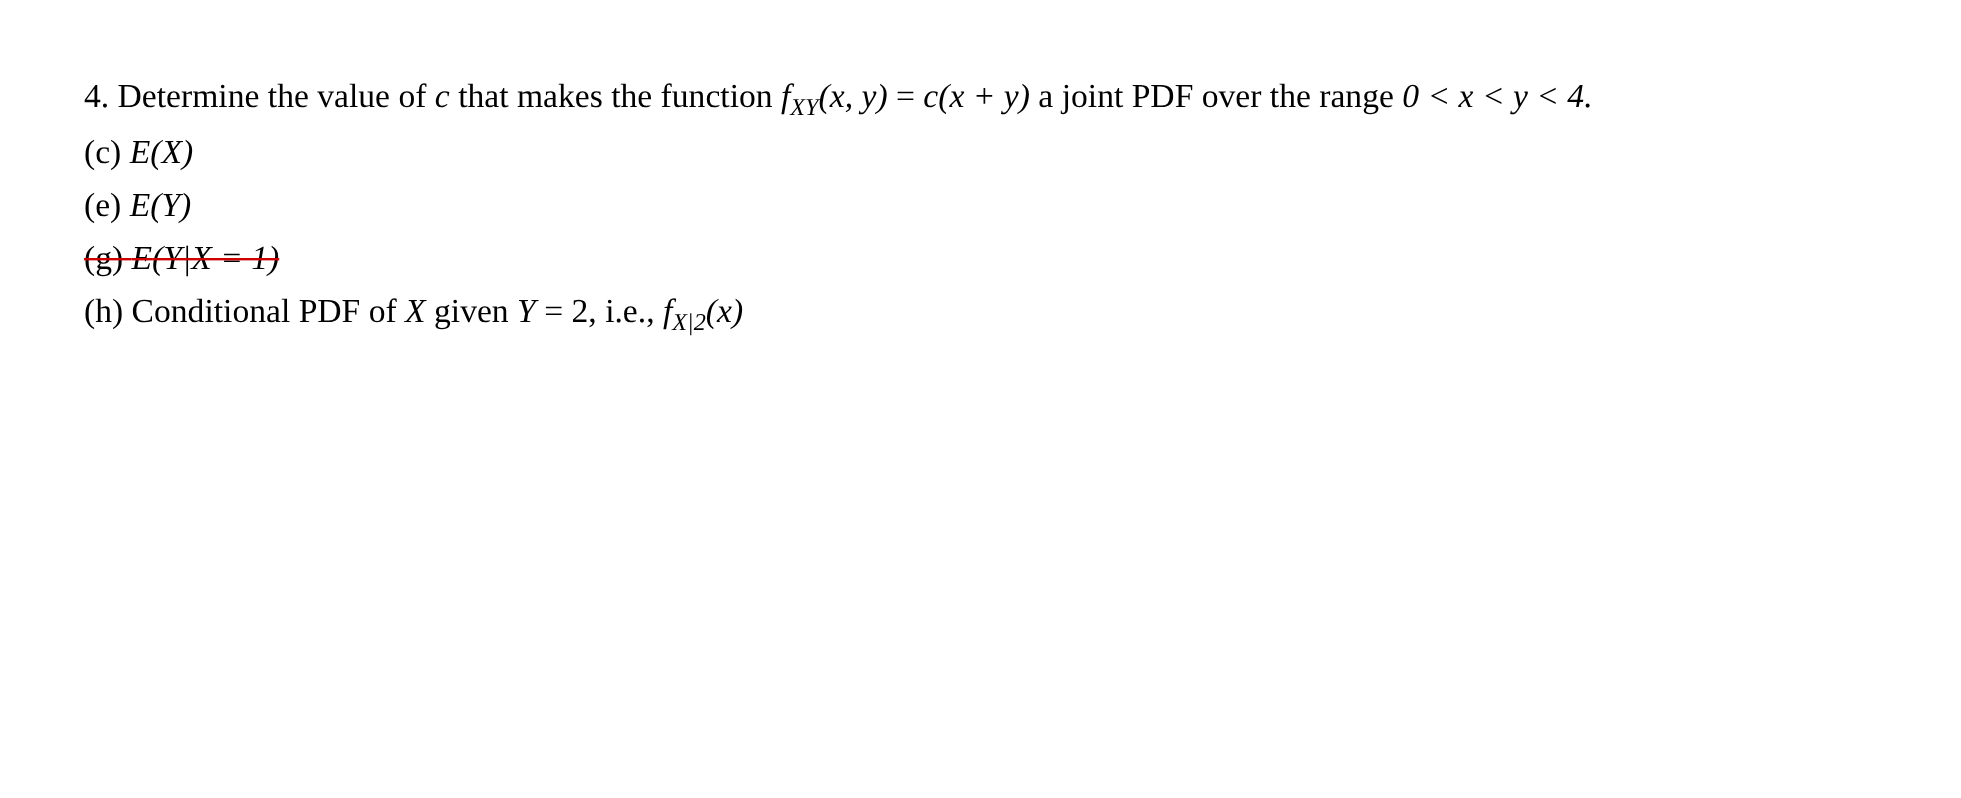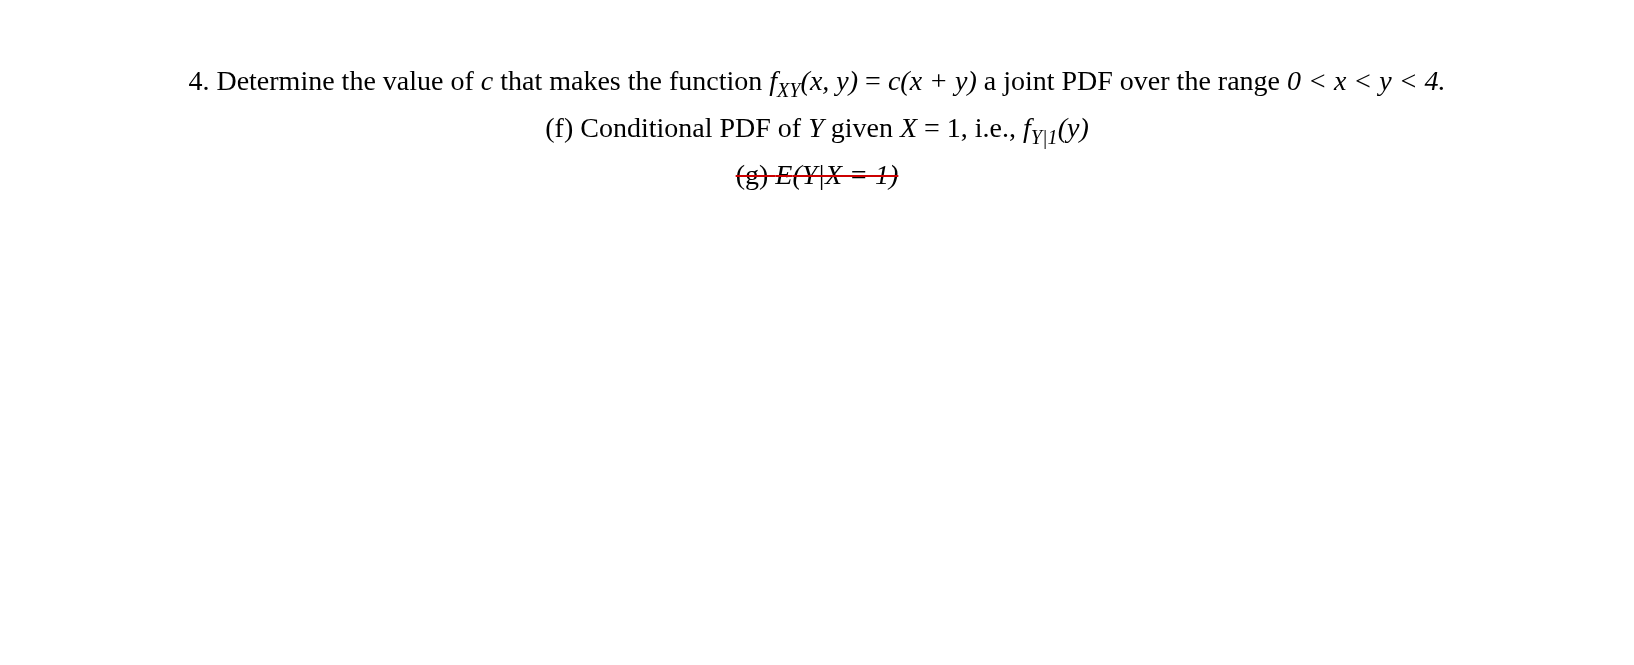--- a/index.html
+++ b/index.html
@@ -1,19 +1,18 @@
 <!DOCTYPE html>
 <html><head>
   <meta charset="utf-8">
   <style>
     * {
       margin: 0;
       padding: 0;
       box-sizing: border-box;
-      text-align: center;
     }
     body {
       font-family: "Times New Roman", Times, serif;
       font-size: 28px;
       line-height: 1.5;
       color: #000;
       background: #fff;
       padding: 60px 70px;
       width: 1634px;
     }
@@ -46,25 +45,31 @@
 <div class="problem-container">
 
   <div class="problem-intro">
     <span>4.</span>
     <span>Determine the value of </span><span class="math">c</span><span> that makes the function </span><span class="math">f</span><span class="sub">XY</span><span class="math">(x, y)</span><span> = </span><span class="math">c</span><span class="math">(x + y)</span><span> a joint PDF over the range </span><span class="math">0 &lt; x &lt; y &lt; 4.</span>
   </div>
 
 
 
 
-
+  <div class="sub-item">
+    <span>(c) </span><span class="math">E</span><span class="math">(X)</span>
+  </div>
 
 
   <div class="sub-item">
-    <span>(f) </span><span>Conditional PDF of </span><span class="math">Y</span><span> given </span><span class="math">X</span><span> = 1, i.e., </span><span class="math">f</span><span class="sub">Y|1</span><span class="math">(y)</span>
+    <span>(e) </span><span class="math">E</span><span class="math">(Y)</span>
   </div>
+
 
   <div class="sub-item">
     <span class="struck"><span>(g) </span><span class="math">E</span><span class="math">(Y|X = 1)</span></span>
   </div>
 
+  <div class="sub-item">
+    <span>(h) </span><span>Conditional PDF of </span><span class="math">X</span><span> given </span><span class="math">Y</span><span> = 2, i.e., </span><span class="math">f</span><span class="sub">X|2</span><span class="math">(x)</span>
+  </div>
 
 </div>
 
 </body></html>

